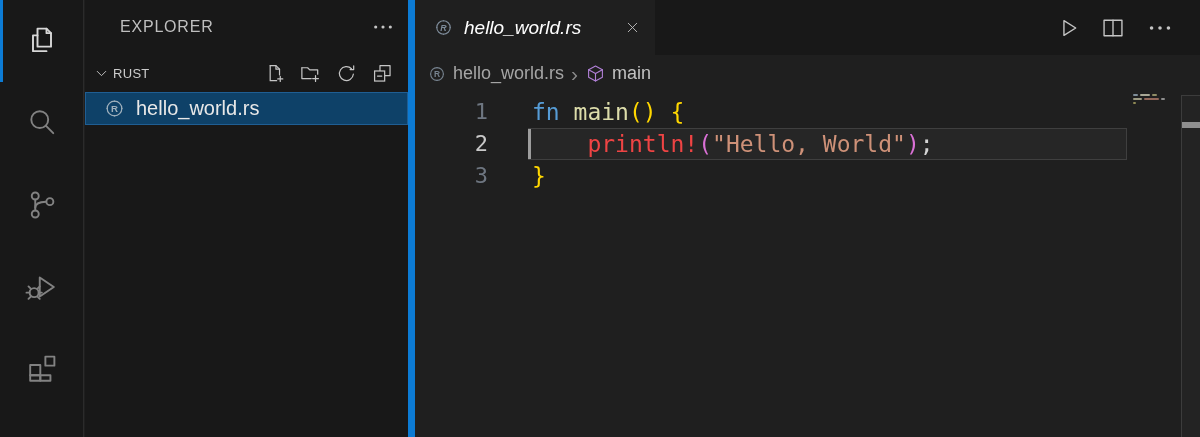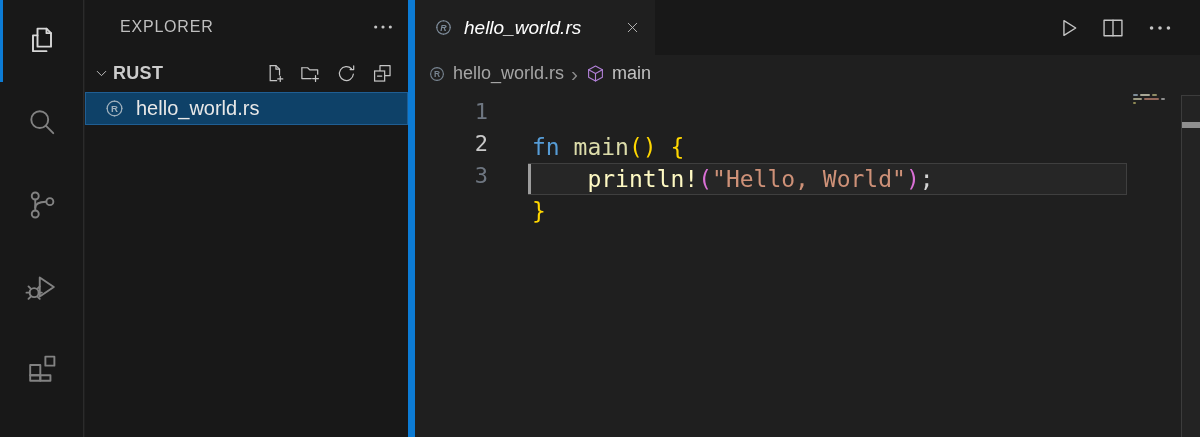--- a/index.html
+++ b/index.html
@@ -32,21 +32,21 @@
   .sidebar-header {
     display:flex; align-items:center; height:54px;
     padding:0 12px 0 35px; color:#bfbfbf; font-size:16px; letter-spacing:.8px;
   }
   .sidebar-header .spacer { flex:1; }
   .icon-btn { display:flex; align-items:center; justify-content:center; color:#c5c5c5; cursor:pointer; background:none; border:none; padding:0; }
   .section-header {
     display:flex; align-items:center; height:38px; padding:0 14px 0 8px;
     color:#cccccc; cursor:pointer;
   }
-  .section-header .name { font-weight:bold; font-size:18px; margin-left:3px; letter-spacing:.3px; }
+  .section-header .name { font-weight:normal; font-size:13px; margin-left:3px; letter-spacing:.3px; }
   .section-header .spacer { flex:1; }
   .section-actions { display:flex; align-items:center; gap:13px; }
   .file-row {
     display:flex; align-items:center; height:33px; padding-left:17px;
     background:var(--sel-bg); border:1px solid rgba(45,118,183,.55);
     color:#e8e8e8; font-size:20px; cursor:pointer;
   }
   .file-row .ficon { color:#9bা; }
   .file-row .fname { margin-left:10px; }
 
@@ -77,21 +77,21 @@
   .crumb.fn-crumb { color:#c2c2c2; }
 
   
   .code { position:relative; height:345px; cursor:text; }
   .gutter { position:absolute; left:0; top:4px; width:73px; text-align:right; }
   .gutter .ln {
     height:32px; line-height:32px;
     font-family:"DejaVu Sans Mono", monospace; font-size:22px; color:#6e7681;
   }
   .gutter .ln.active { color:#c9c9c9; }
-  .code-lines { position:absolute; left:113px; top:4px; width:599px;margin-top:35px; }
+  .code-lines { position:absolute; left:113px; top:4px; width:599px; }
   .code-line {
     position:relative; height:32px; line-height:32px; white-space:pre;
     font-family:"DejaVu Sans Mono", monospace; font-size:23px; padding-left:4px;
     z-index:1;
   }
   .current-line {
     position:absolute; left:0; width:599px; height:32px;
     background:rgba(255,255,255,.035); border:1px solid #3f3f3f; z-index:0;
   }
   .cursor { position:absolute; left:0; width:3px; height:30px; background:#9d9d9d; z-index:2; }
@@ -318,21 +318,21 @@
 
     <div class="code">
       <div class="gutter" id="gutter">
           <div class="ln">1</div>
           <div class="ln active">2</div>
           <div class="ln">3</div>
         </div>
       <div class="code-lines" id="code-lines">
           <div class="current-line" style="top: 32px;"></div>
           <div class="code-line"><span style="color: rgb(86, 156, 214);">fn</span><span style="color: rgb(212, 212, 212);"> </span><span style="color: rgb(220, 220, 170);">main</span><span style="color: rgb(255, 215, 0);">()</span><span style="color: rgb(212, 212, 212);"> </span><span style="color: rgb(255, 215, 0);">{</span></div>
-          <div class="code-line"><span style="color: rgb(212, 212, 212);">    </span><span style="color: #fef9c3;">println!</span><span style="color: rgb(218, 112, 214);">(</span><span style="color: rgb(206, 145, 120);">"Hello, World"</span><span style="color: rgb(218, 112, 214);">)</span><span style="color: rgb(212, 212, 212);">;</span></div>
+          <div class="code-line"><span style="color: rgb(212, 212, 212);">    </span><span style="color: #ef4444;">println!</span><span style="color: rgb(218, 112, 214);">(</span><span style="color: rgb(206, 145, 120);">"Hello, World"</span><span style="color: rgb(218, 112, 214);">)</span><span style="color: rgb(212, 212, 212);">;</span></div>
           <div class="code-line"><span style="color: rgb(255, 215, 0);">}</span></div>
           <div class="cursor" style="top: 33px;"></div>
         </div>
       <div class="minimap" id="minimap">
           <div class="mm-row">
             <span class="mm-seg" style="width: 5px; background: rgb(126, 141, 153);"></span>
             <span class="mm-seg" style="width: 10px; background: rgb(169, 168, 150);"></span>
             <span class="mm-seg" style="width: 5px; background: rgb(143, 141, 102);"></span>
           </div>
           <div class="mm-row">

